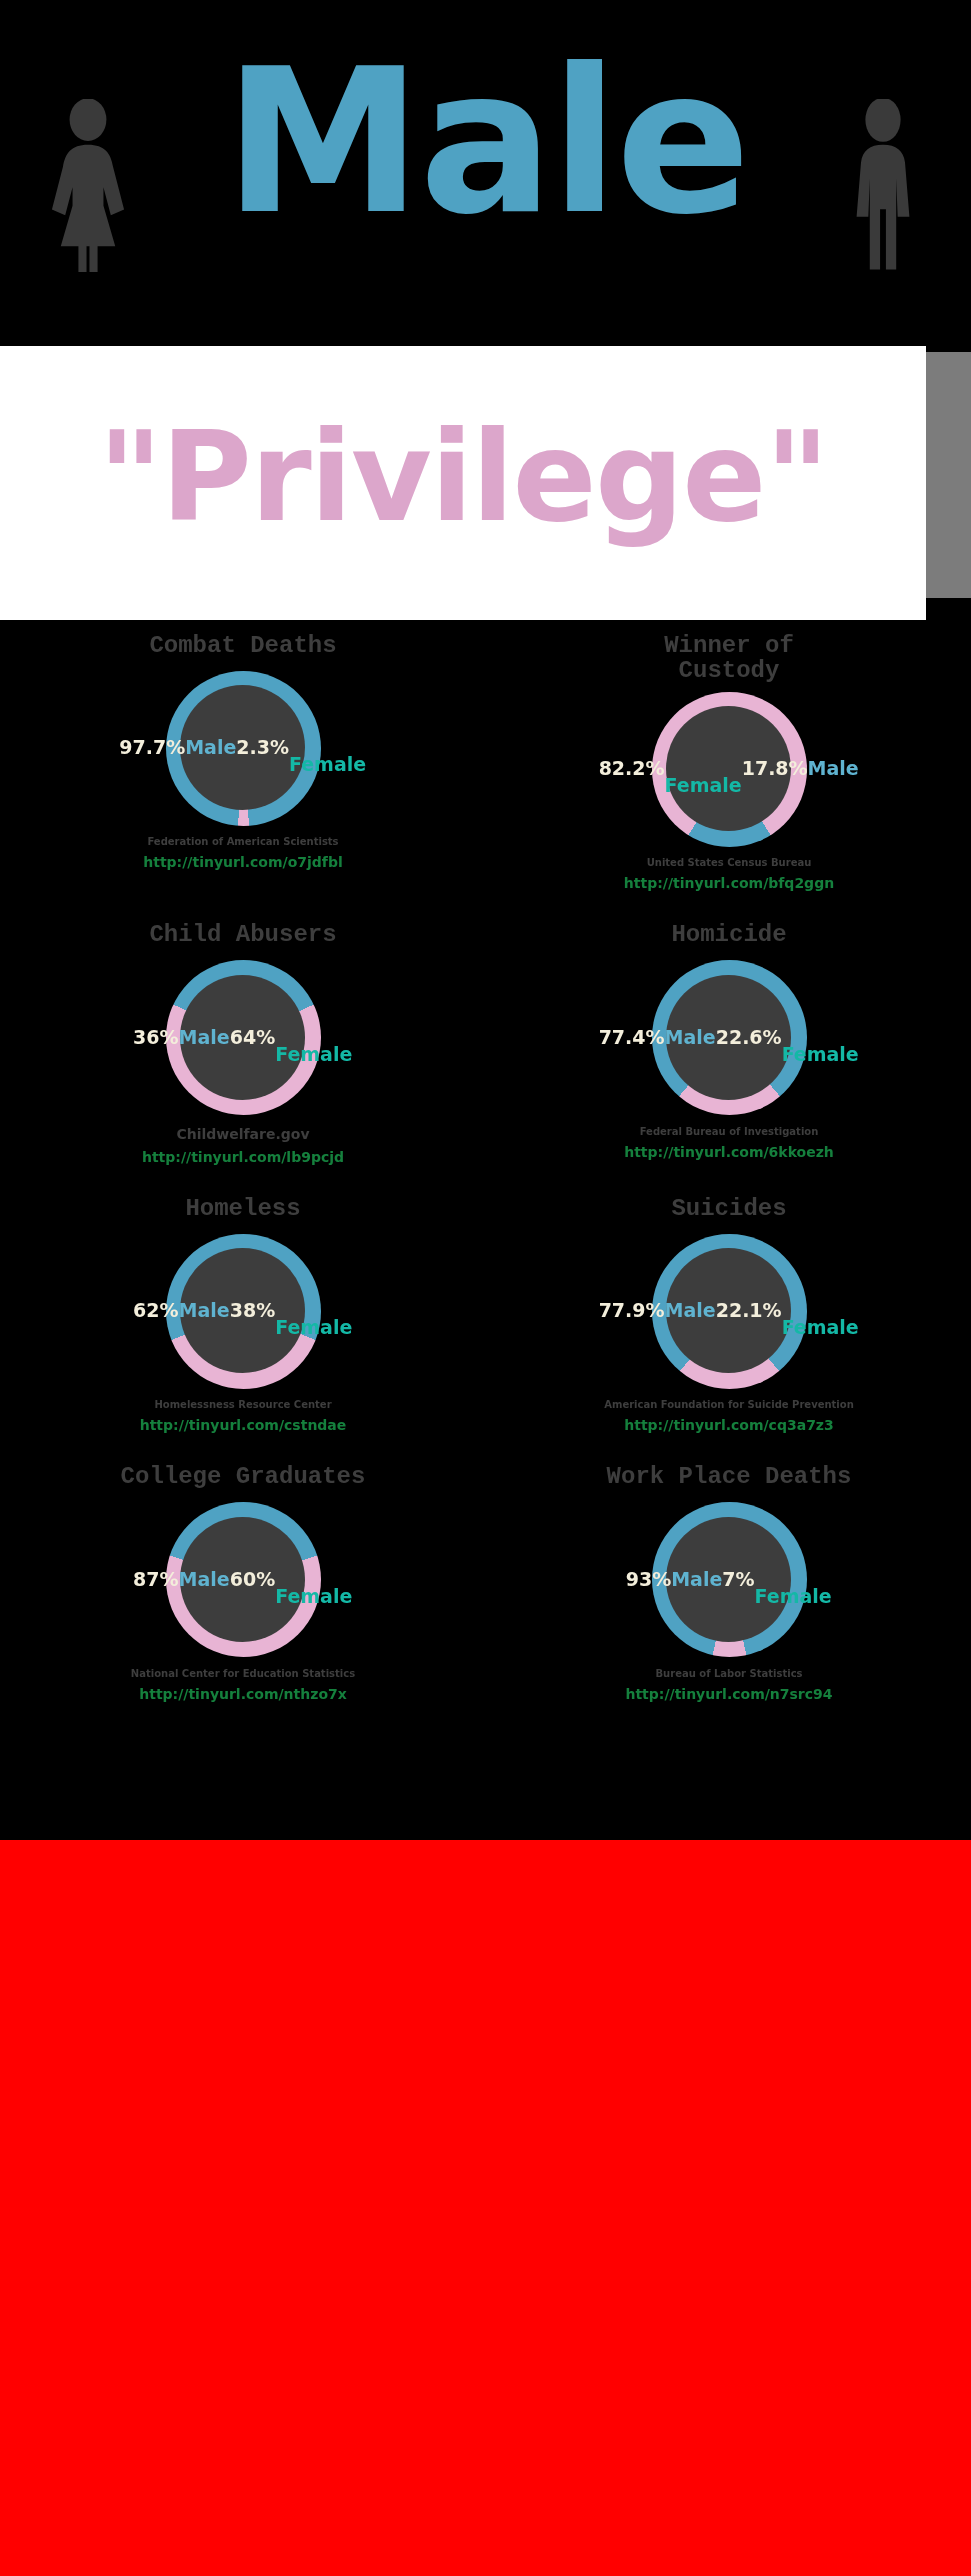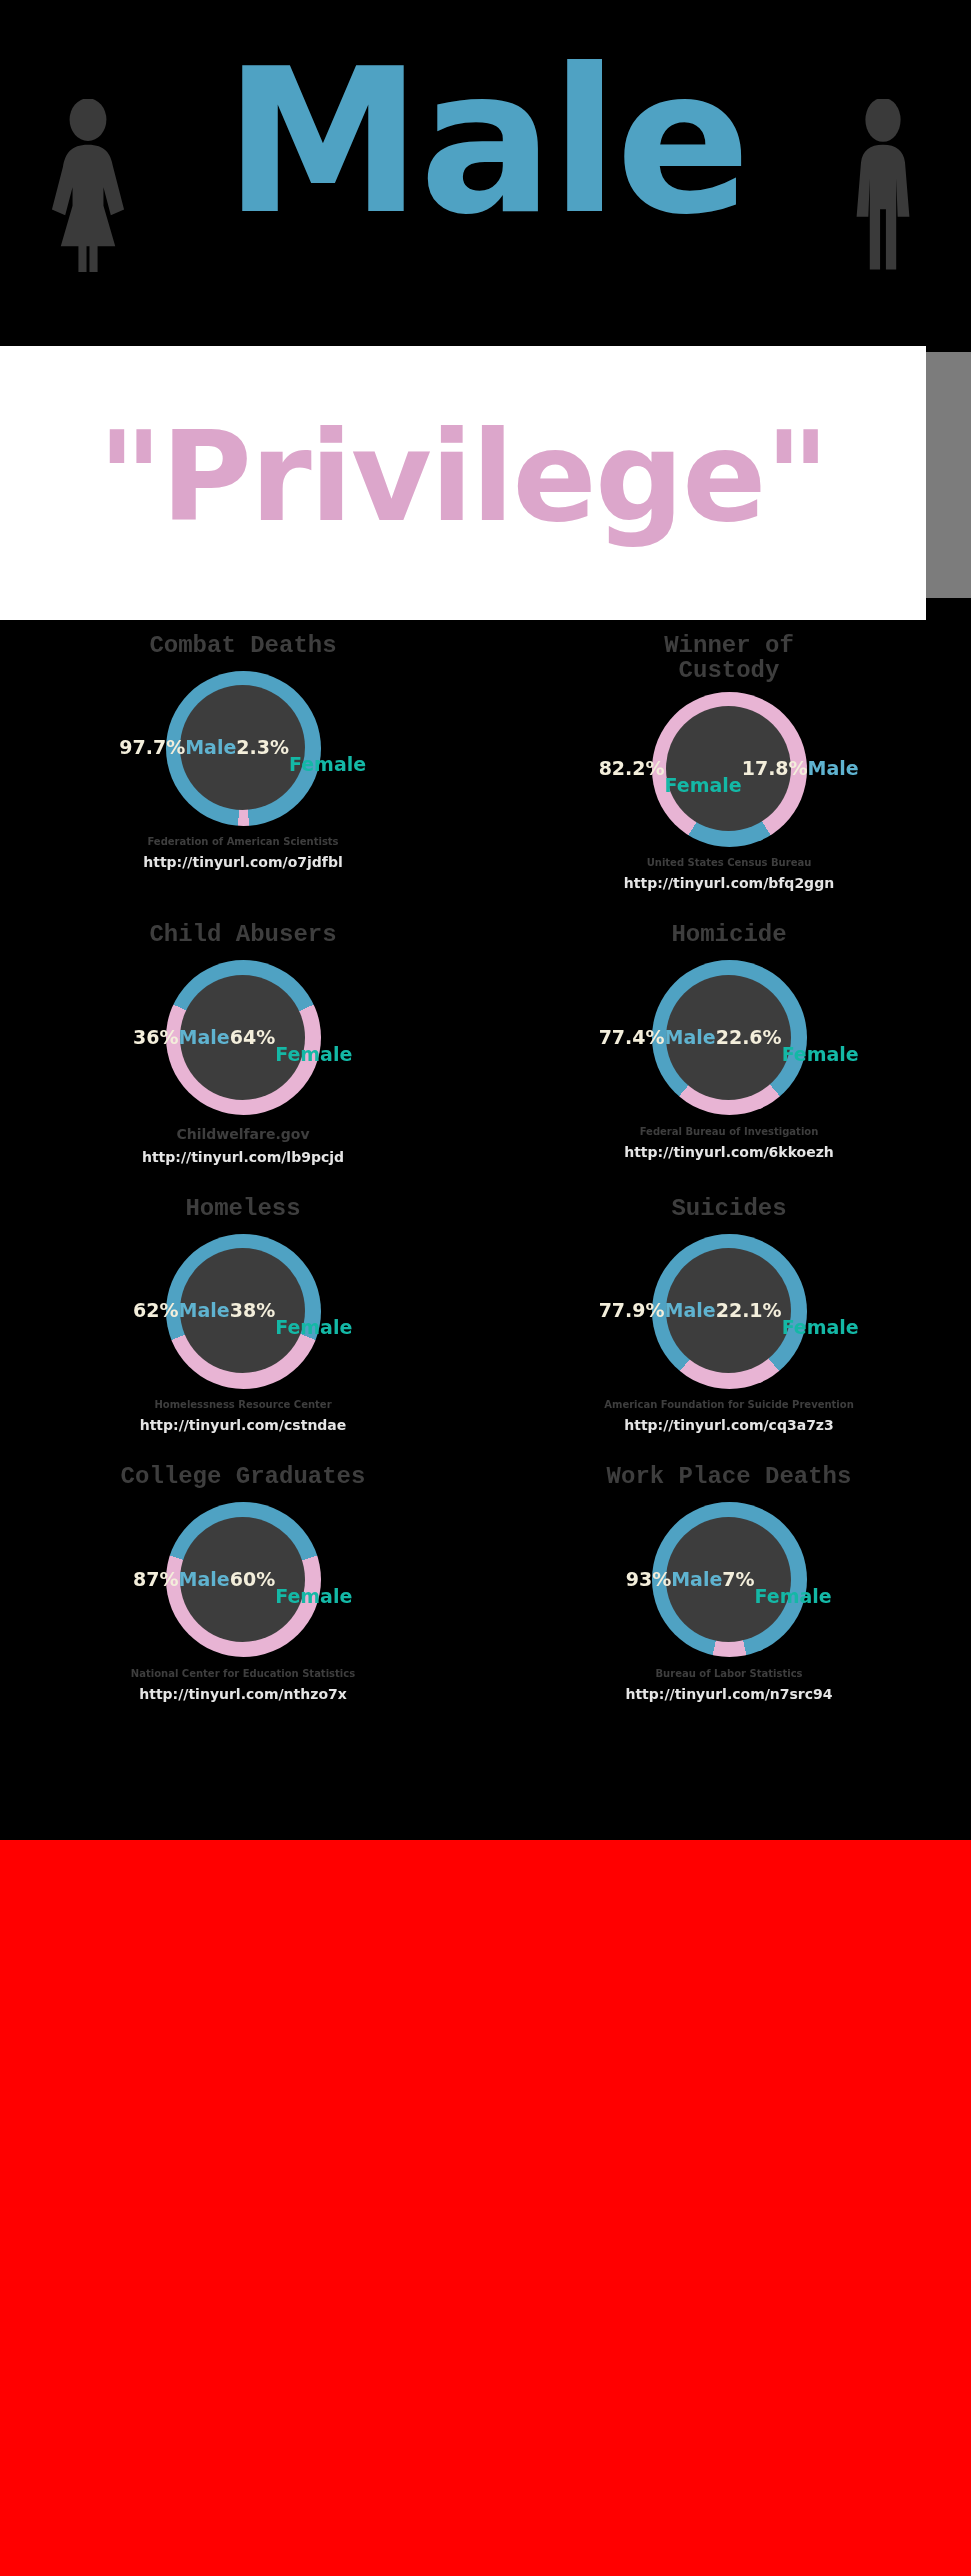--- a/index.html
+++ b/index.html
@@ -64,21 +64,21 @@
   .lbl{font-size:19px;font-weight:bold;line-height:21.3px;font-family:"DejaVu Sans",sans-serif;}
   .lbl.male{color:#5FB3D0;}
   .lbl.female{color:#14b8a6;margin-top:34px;}
 
   .source{
     margin-top:10.3px;font-size:10px;font-weight:bold;color:#3E3E3E;
     text-align:center;font-family:"DejaVu Sans",sans-serif;
   }
   .source.big{font-size:14px;}
   .url{
-    margin-top:7.4px;font-size:14px;font-weight:bold;color:#e5e5e5;
+    margin-top:7.4px;font-size:14px;font-weight:bold;color:#15803d;
     text-align:center;font-family:"DejaVu Sans",sans-serif;
   }
   .spacer{height:31px;}
 </style>
 </head>
 <body>
 
 <div id="page">
 
   <div class="header">

